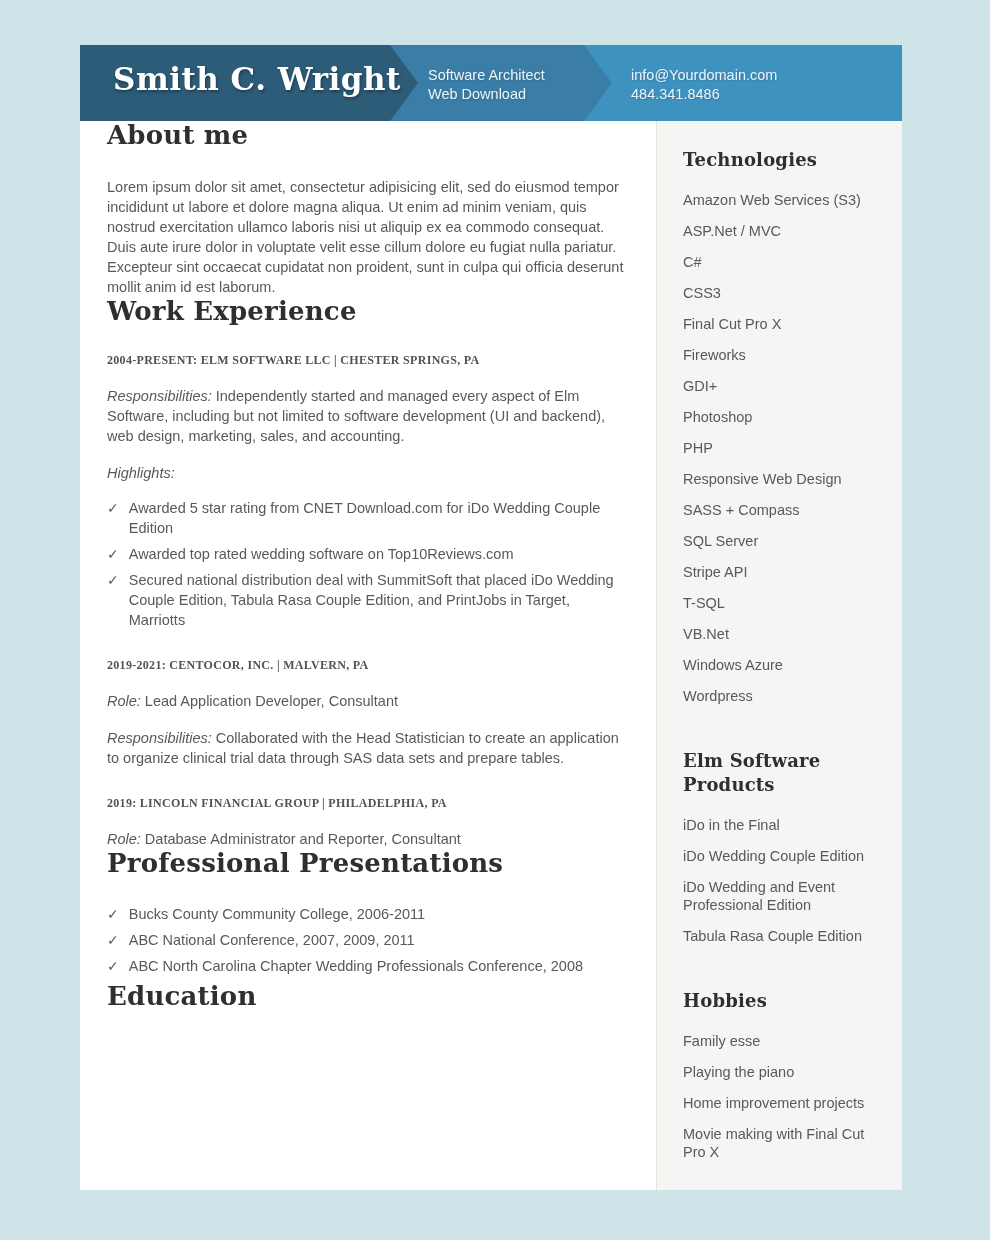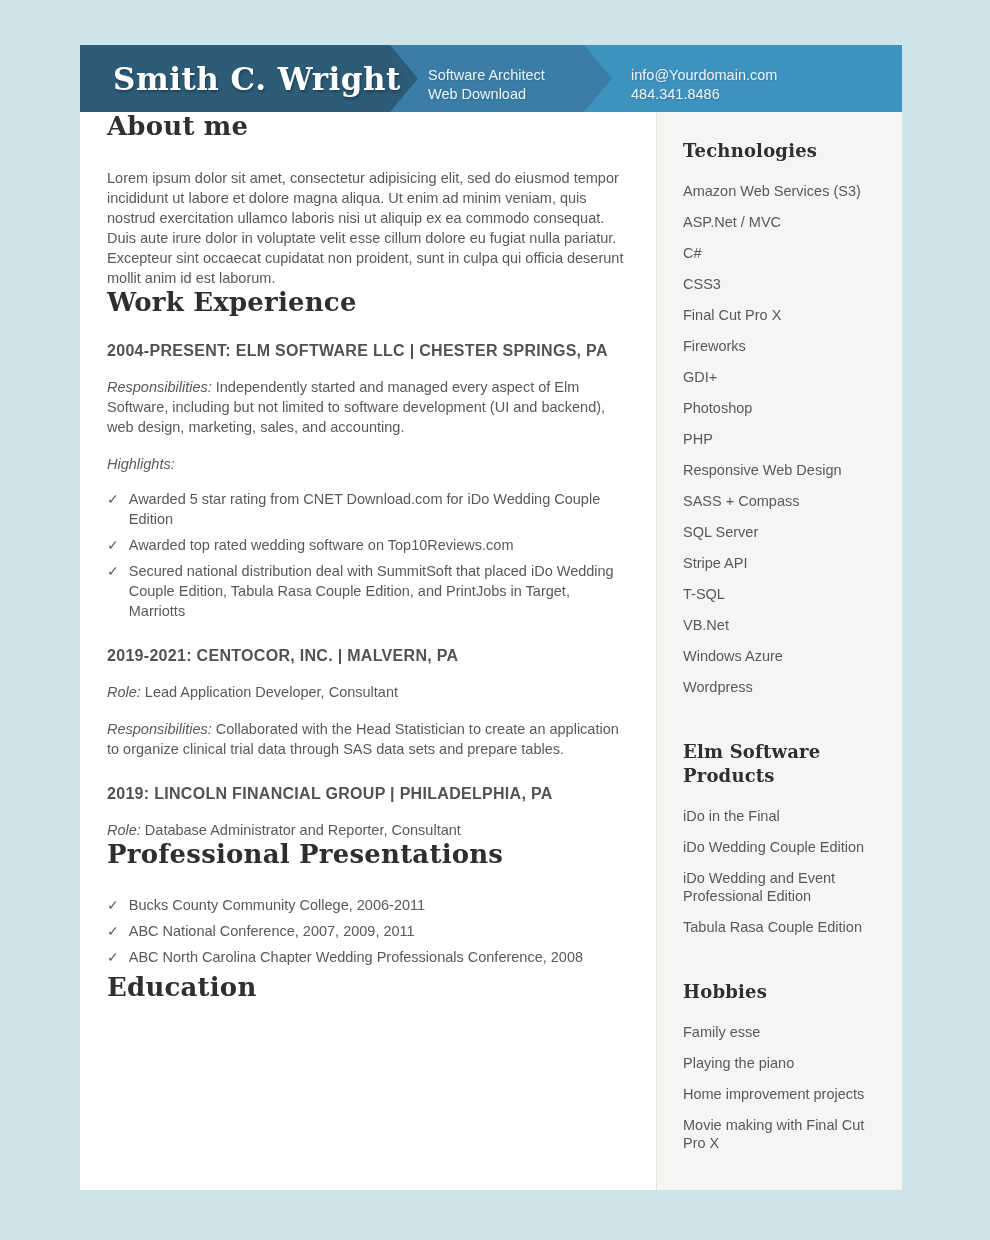--- a/index.html
+++ b/index.html
@@ -11,21 +11,21 @@
     overflow:hidden;
   }
   .card {
     position:absolute;
     left:80px; top:45px;
     width:822px; height:1145px;
     overflow:hidden;
     background:#fff;
   }
   
-  .header { position:relative; height:67px; }
+  .header { position:relative; height:76px; }
   .seg { position:absolute; top:0; bottom:0; left:0; }
   .seg-contact { right:0; background:#3e92c0; z-index:1; }
   .seg-title {
     width:532px; background:#3a7ea7; z-index:2;
     clip-path:polygon(0 0, calc(100% - 28px) 0, 100% 50%, calc(100% - 28px) 100%, 0 100%);
   }
   .seg-name {
     width:338px; background:#2d5c78; z-index:3;
     clip-path:polygon(0 0, calc(100% - 28px) 0, 100% 50%, calc(100% - 28px) 100%, 0 100%);
   }
@@ -57,22 +57,22 @@
   h2.sec {
     font-family:"DejaVu Serif", serif; font-weight:bold;
     font-size:26px; line-height:28px; color:#2f2f2f;
     letter-spacing:0.2px;
   }
   .body-text, .bullet-text, .edu-line, .side-item {
     font-size:14.5px; line-height:20px; color:#58595b;
   }
   p.body-text { margin-top:17px; }
   h3.job-title {
-    font-family:Liberation Sans, sans-serif; font-weight:bold;
-    font-size:16px; line-height:18px; color:#515254;
+    font-family:Liberation Serif, serif; font-weight:bold;
+    font-size:12px; line-height:18px; color:#515254;
     margin-top:26px; letter-spacing:0.3px;
   }
   .ital { font-style:italic; margin-right:4px; }
   ul.checklist { list-style:none; margin-top:15px; }
   ul.checklist li { display:flex; gap:10px; margin-bottom:6px; }
   .check { flex:0 0 auto; color:#58595b; font-size:14px; line-height:20px; }
   
   h2.side-sec {
     font-family:"DejaVu Serif", serif; font-weight:bold;
     font-size:18px; line-height:24px; color:#2f2f2f;

